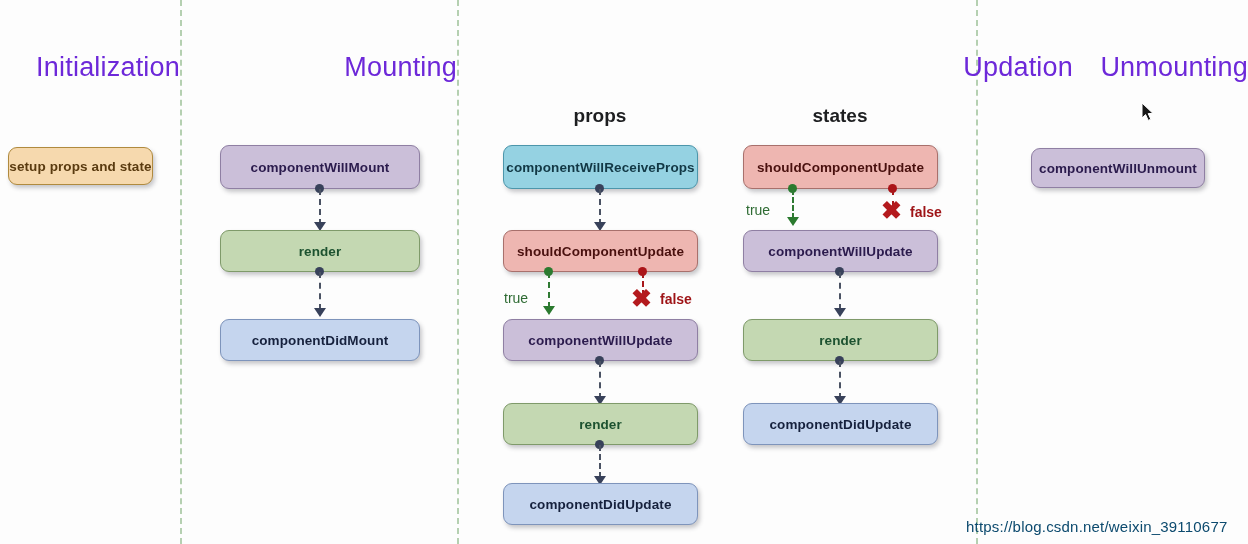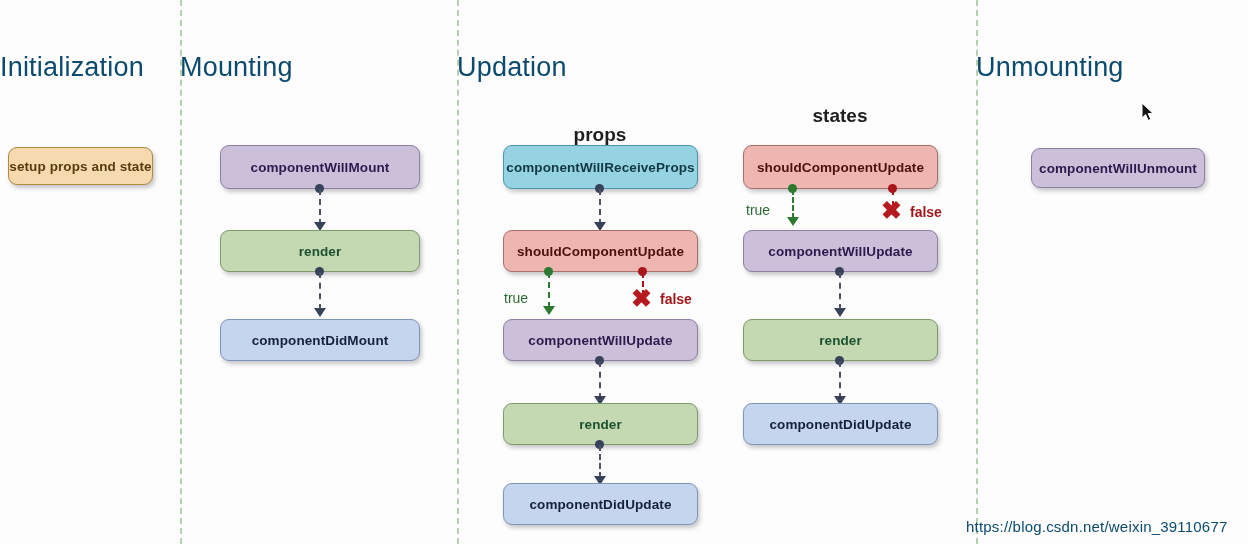--- a/index.html
+++ b/index.html
@@ -24,24 +24,24 @@
     top: 0;
     width: 0;
     height: 544px;
     border-left: 2px dashed #a9c9a4;
     opacity: .85;
   }
 
   
   .col-title {
     position: absolute;
-    text-align: left;
+    text-align: right;
     font-size: 27px;
     font-weight: 400;
-    color: #0c4a6e;
+    color: #6d28d9;
     letter-spacing: .2px;
     white-space: nowrap;
   }
   .sub-title {
     position: absolute;
     text-align: center;
     font-size: 19px;
     font-weight: 700;
     color: #1d1e20;
     white-space: nowrap;
@@ -137,21 +137,21 @@
 
   <div class="divider" style="left:180px;"></div>
   <div class="divider" style="left:457px;"></div>
   <div class="divider" style="left:976px;"></div>
 
   <div class="col-title" style="left:0px; top:52px; width:180px;">Initialization</div>
   <div class="col-title" style="left:180px; top:52px; width:277px;">Mounting</div>
   <div class="col-title" style="left:457px; top:52px; width:616px;">Updation</div>
   <div class="col-title" style="left:976px; top:52px; width:272px;">Unmounting</div>
 
-  <div class="sub-title" style="left:480px; top:105px; width:240px;margin-top:19px;">props</div>
+  <div class="sub-title" style="left:480px; top:105px; width:240px;">props</div>
   <div class="sub-title" style="left:720px; top:105px; width:240px;">states</div>
 
   <div class="node tan" style="left:8px; top:147px; width:145px; height:38px;text-align:right;">setup props and state</div>
 
   <div class="node purple" style="left:220px; top:145px; width:200px; height:44px;">componentWillMount</div>
   <div class="dot" style="left:315px; top:184px;"></div>
   <div class="conn" style="left:319px; top:189px; height:36px;"></div>
   <div class="arrow" style="left:314px; top:222px;"></div>
 
   <div class="node green" style="left:220px; top:230px; width:200px; height:42px;">render</div>

